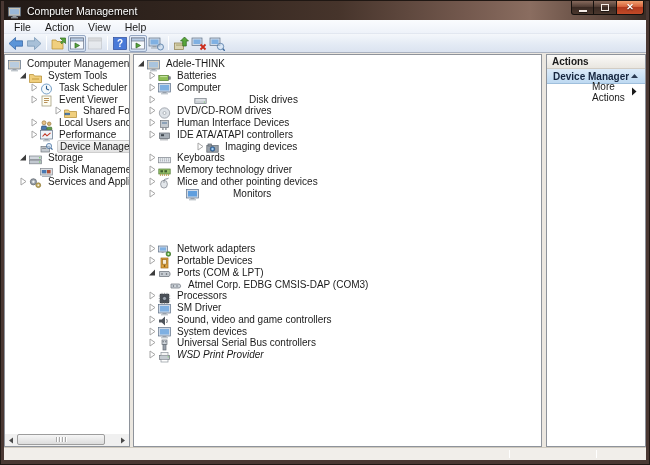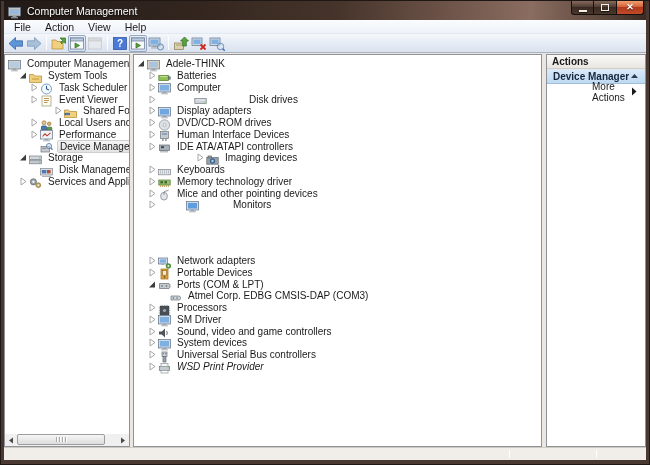--- a/index.html
+++ b/index.html
@@ -410,34 +410,20 @@
             </svg></span>
           <span class="lbl">Disk drives</span>
         </div>
         <div class="trow" style="padding-left: 14px;">
           <span class="tw">
             <svg width="9" height="9" viewBox="0 0 9 9">
               <path d="M2,1 L7,4.5 L2,8 Z" fill="#ffffff" stroke="#a6a6a6" stroke-width="1"></path>
             </svg>
           </span>
           <span class="ico"><svg width="13" height="12" viewBox="0 0 13 12">
-              <rect x="0.5" y="0.5" width="12" height="8.5" fill="#cfdae8" stroke="#5f7186" stroke-width="0.7"></rect>
-              <rect x="2" y="2" width="9" height="5.5" fill="#6fa8e0"></rect>
-              <rect x="4.5" y="9" width="4" height="1.2" fill="#96a0ab"></rect>
-              <rect x="3" y="10.3" width="7" height="1" fill="#aab2ba"></rect>
-            </svg></span>
-          <span class="lbl">Display adapters</span>
-        </div>
-        <div class="trow" style="padding-left: 14px;">
-          <span class="tw">
-            <svg width="9" height="9" viewBox="0 0 9 9">
-              <path d="M2,1 L7,4.5 L2,8 Z" fill="#ffffff" stroke="#a6a6a6" stroke-width="1"></path>
-            </svg>
-          </span>
-          <span class="ico"><svg width="13" height="12" viewBox="0 0 13 12">
               <circle cx="6.5" cy="6" r="5.2" fill="#dde2e7" stroke="#868d95" stroke-width="0.7"></circle>
               <circle cx="6.5" cy="6" r="1.5" fill="#f8fafb" stroke="#9aa1a8" stroke-width="0.7"></circle>
             </svg></span>
           <span class="lbl">DVD/CD-ROM drives</span>
         </div>
         <div class="trow" style="padding-left: 14px;">
           <span class="tw">
             <svg width="9" height="9" viewBox="0 0 9 9">
               <path d="M2,1 L7,4.5 L2,8 Z" fill="#ffffff" stroke="#a6a6a6" stroke-width="1"></path>
             </svg>

